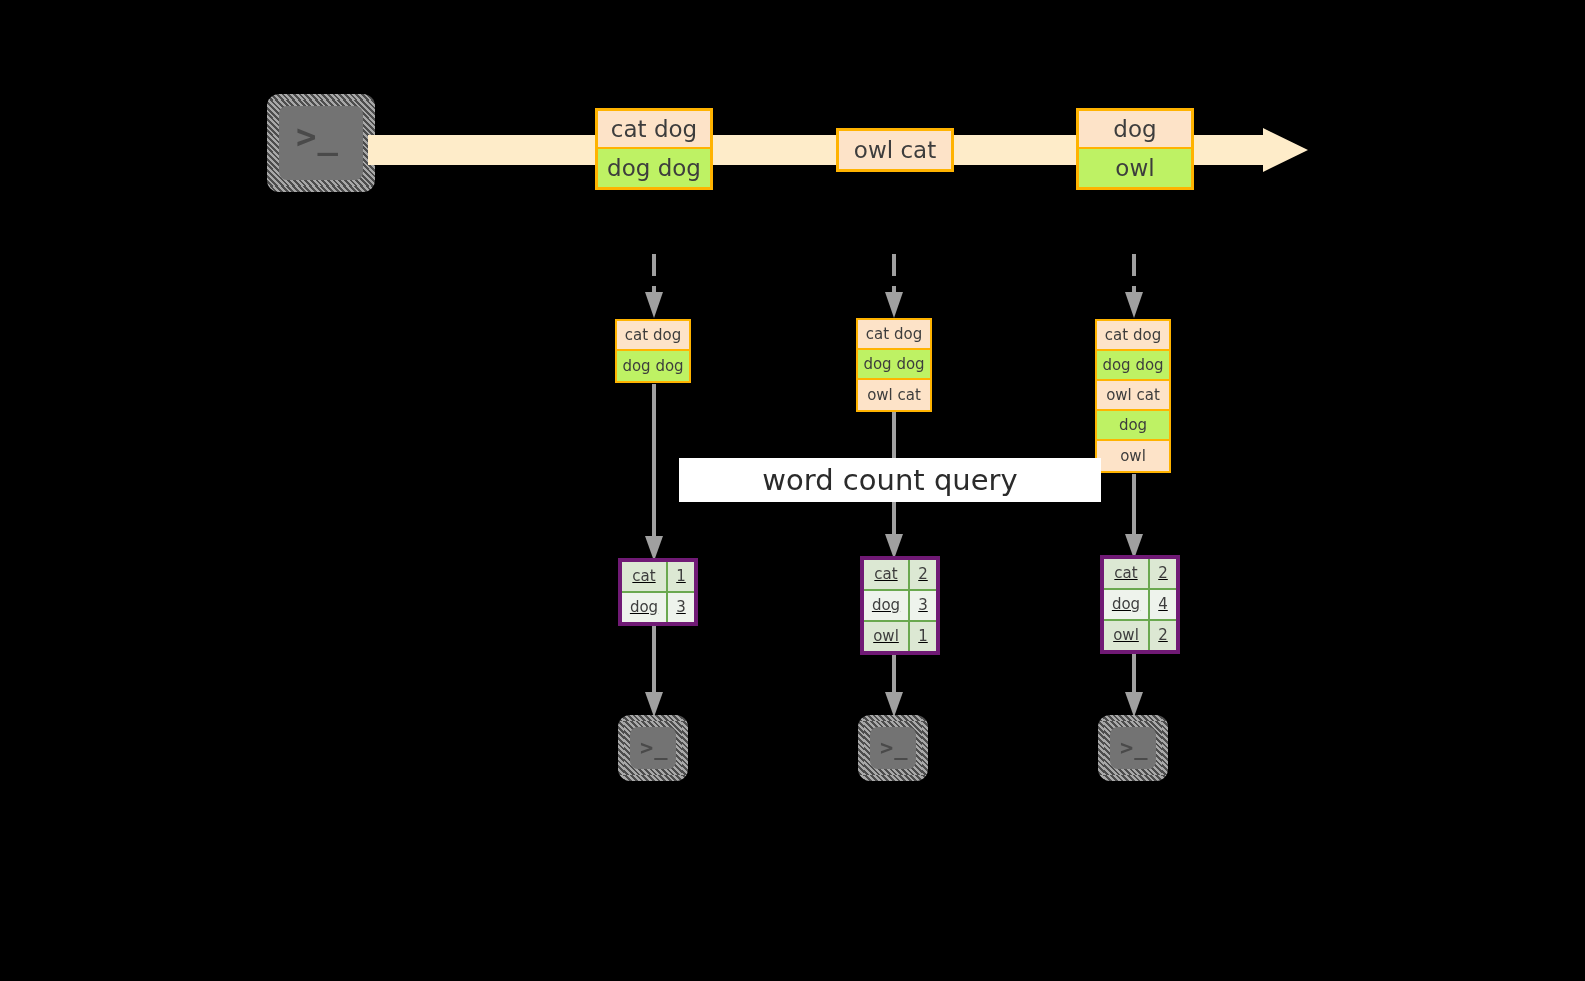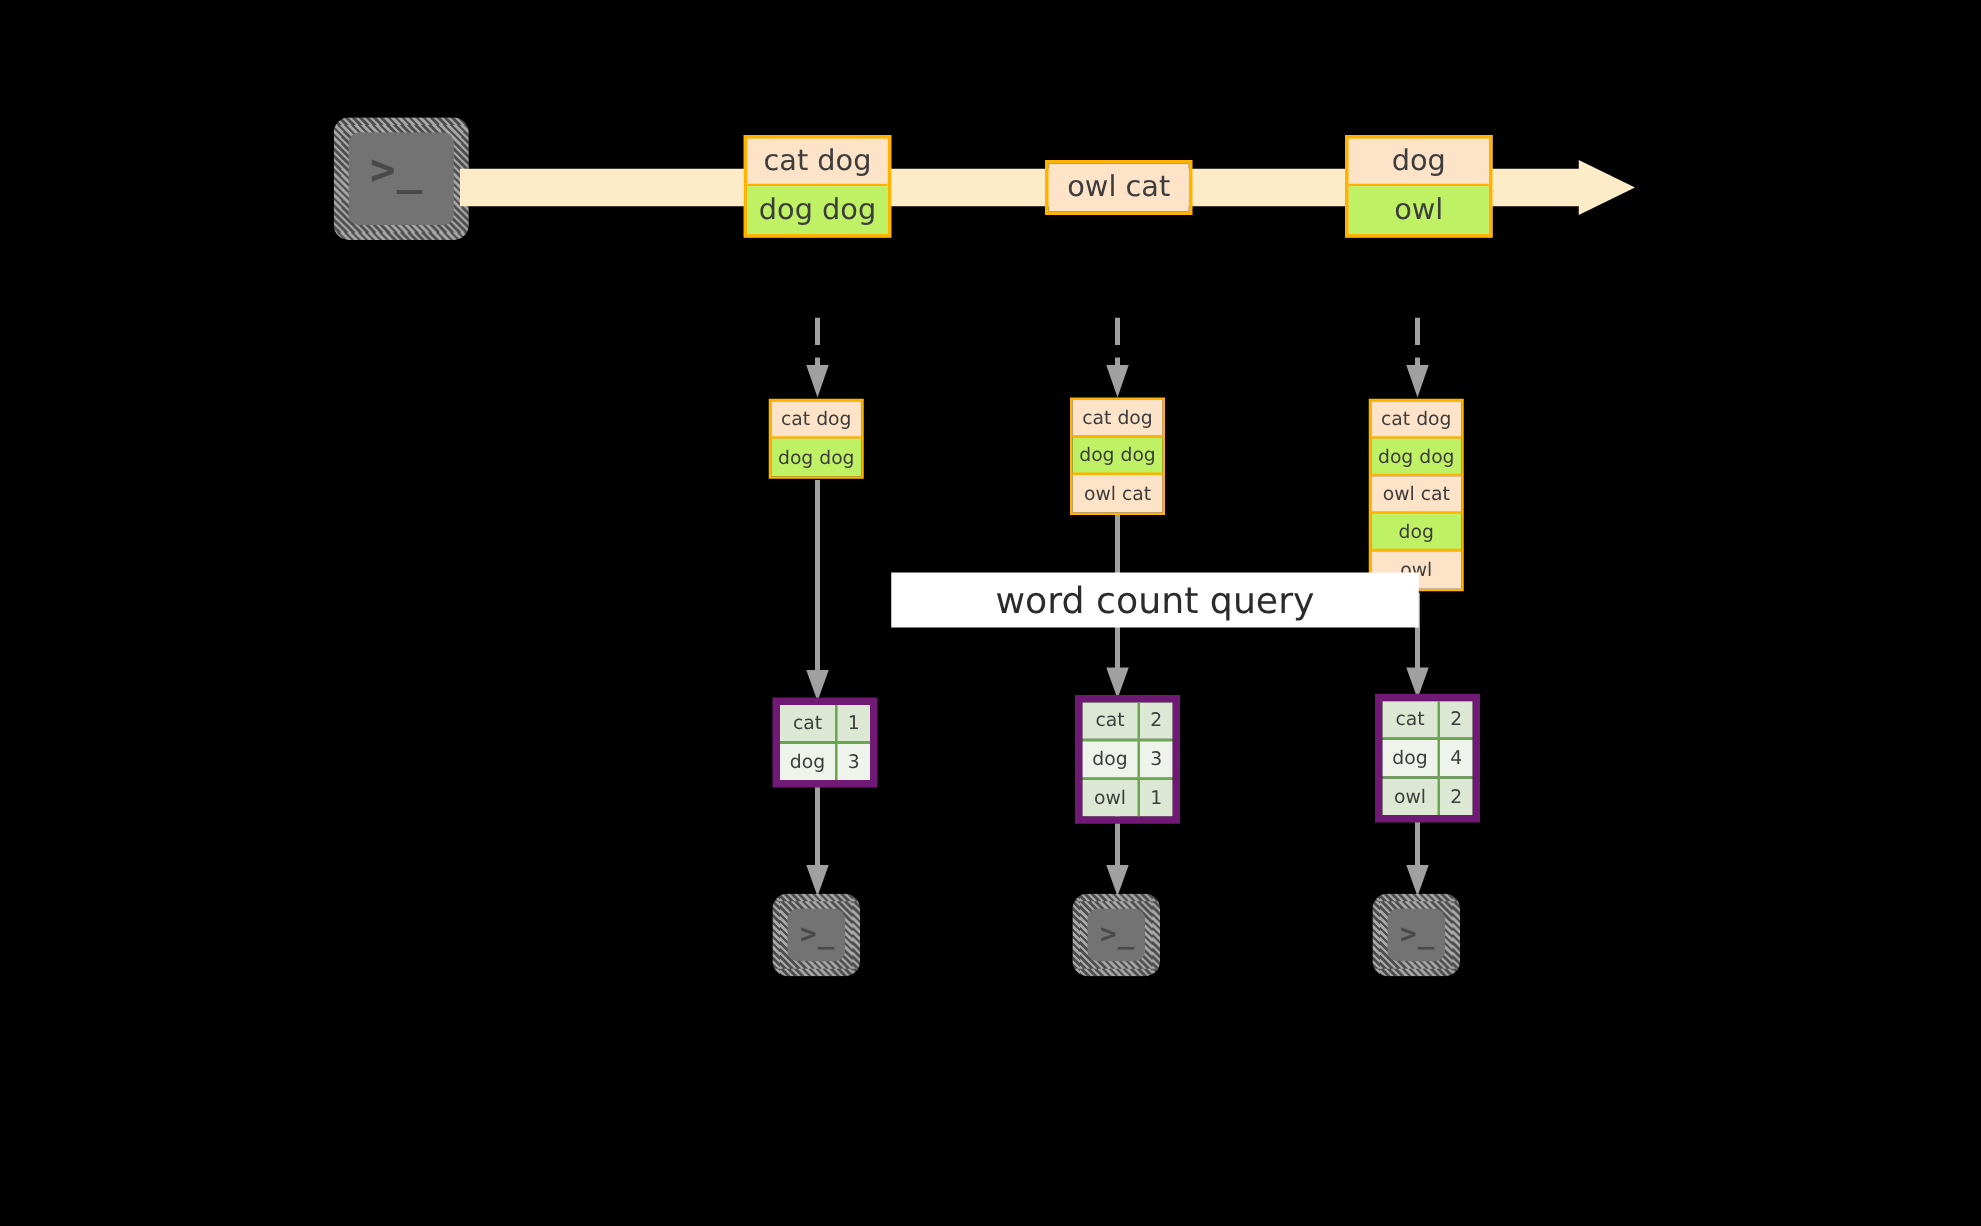--- a/index.html
+++ b/index.html
@@ -114,23 +114,24 @@
   }
   .state-cell:last-child { border-bottom: none; }
 
   .state-1 { left: 615px; top: 319px; width: 76px; }
   .state-2 { left: 856px; top: 318px; width: 76px; }
   .state-3 { left: 1095px; top: 319px; width: 76px; }
 
   
   .res-table {
     position: absolute;
-    border: 6px solid #701a75;
+    border: 4px solid #701a75;
     border-collapse: collapse;
     z-index: 5;
+    text-decoration: underline;
   }
   .res-row { display: flex; border-bottom: 2px solid #6aa84f; }
   .res-row:last-child { border-bottom: none; }
   .res-k, .res-v {
     font-size: 15px;
     color: #3d3d3d;
     line-height: 1;
     display: flex;
     align-items: center;
     justify-content: center;
@@ -142,21 +143,21 @@
   .g-dark  { background: #dce8d3; }
   .g-light { background: #eef3ec; }
 
   .res-1 { left: 618px; top: 558px; }
   .res-2 { left: 860px; top: 556px; }
   .res-3 { left: 1100px; top: 555px; }
 
   
   .query-label {
     position: absolute;
-    left: 713px;
+    left: 679px;
     top: 458px;
     width: 422px;
     height: 44px;
     background: #ffffff;
     color: #2b2b2b;
     font-size: 29px;
     display: flex;
     align-items: center;
     justify-content: center;
     z-index: 20;

